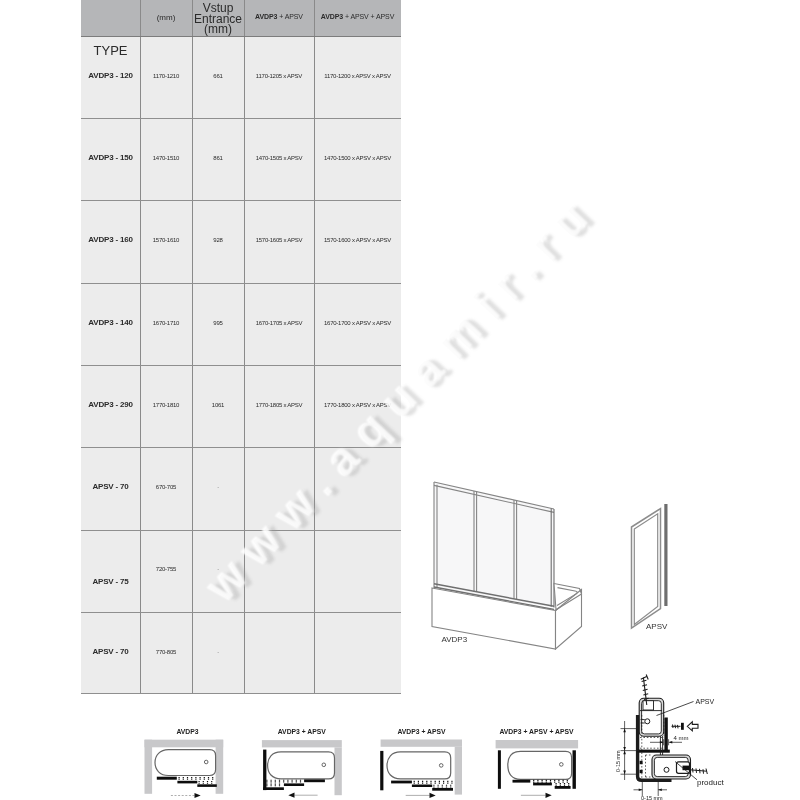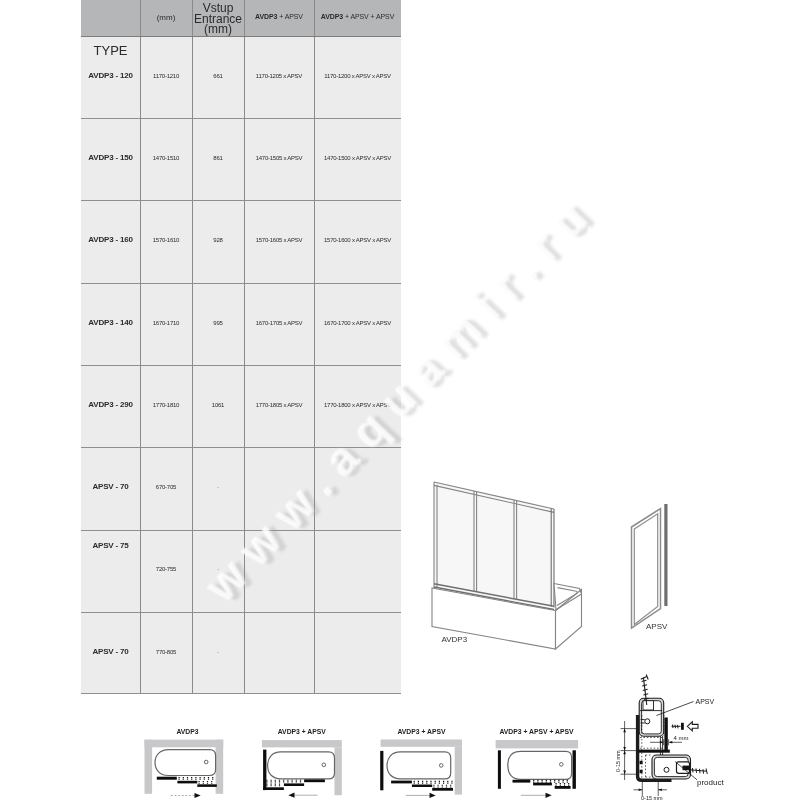--- a/index.html
+++ b/index.html
@@ -67,21 +67,21 @@
   <div class="cell" style="left:0;top:400px;width:59px;font-size:8px;font-weight:bold;letter-spacing:-0.2px;white-space:nowrap;">AVDP3 - 290</div>
   <div class="cell" style="left:59px;top:402px;width:52px;font-size:6px;letter-spacing:-0.25px;">1770-1810</div>
   <div class="cell" style="left:111px;top:402px;width:52px;font-size:6px;letter-spacing:-0.25px;">1061</div>
   <div class="cell" style="left:163px;top:402px;width:70px;font-size:6px;letter-spacing:-0.25px;">1770-1805 x APSV</div>
   <div class="cell" style="left:233px;top:402px;width:87px;font-size:6px;letter-spacing:-0.25px;">1770-1800 x APSV x APSV</div>
 
   <div class="cell" style="left:0;top:482px;width:59px;font-size:8px;font-weight:bold;letter-spacing:-0.2px;white-space:nowrap;">APSV - 70</div>
   <div class="cell" style="left:59px;top:484px;width:52px;font-size:6px;letter-spacing:-0.25px;">670-705</div>
   <div class="cell" style="left:111px;top:484px;width:52px;font-size:6px;letter-spacing:-0.25px;color:#999;">-</div>
 
-  <div class="cell" style="left:0;top:541px;width:59px;font-size:8px;font-weight:bold;letter-spacing:-0.2px;white-space:nowrap;">APSV - 75</div>
+  <div class="cell" style="left:0;top:577px;width:59px;font-size:8px;font-weight:bold;letter-spacing:-0.2px;white-space:nowrap;">APSV - 75</div>
   <div class="cell" style="left:59px;top:566px;width:52px;font-size:6px;letter-spacing:-0.25px;">720-755</div>
   <div class="cell" style="left:111px;top:566px;width:52px;font-size:6px;letter-spacing:-0.25px;color:#999;">-</div>
 
   <div class="cell" style="left:0;top:647px;width:59px;font-size:8px;font-weight:bold;letter-spacing:-0.2px;white-space:nowrap;">APSV - 70</div>
   <div class="cell" style="left:59px;top:649px;width:52px;font-size:6px;letter-spacing:-0.25px;">770-805</div>
   <div class="cell" style="left:111px;top:649px;width:52px;font-size:6px;letter-spacing:-0.25px;color:#999;">-</div>
 </div>
 
 <div class="abs" style="left:103px;top:369px;width:600px;height:56px;text-align:center;transform:rotate(-46.4deg);font-size:47px;font-weight:bold;letter-spacing:13px;color:rgba(234,234,234,0.12);text-shadow:-2px -2px 2px rgba(255,255,255,0.9), 3px 3px 3px rgba(152,152,152,0.3);">www.aquamir.ru</div>
 

